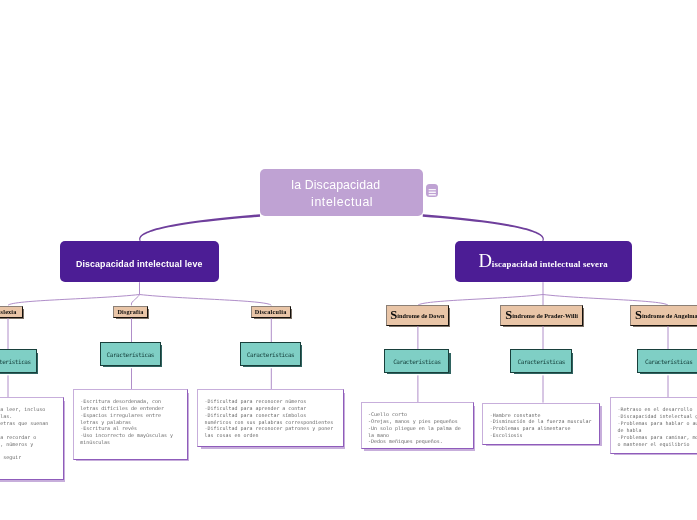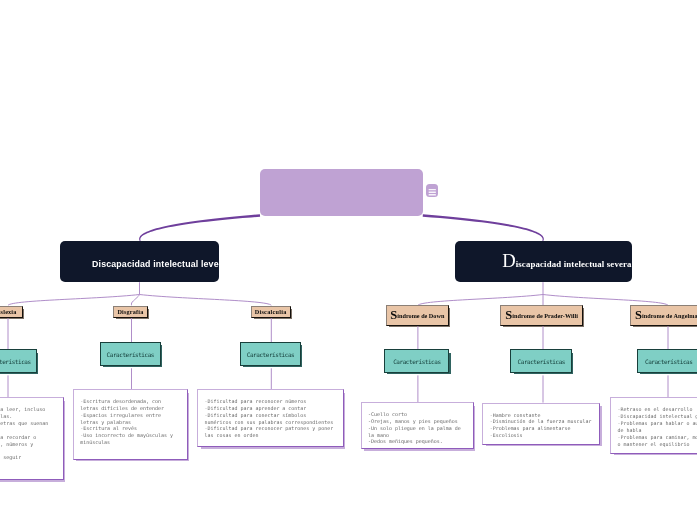--- a/index.html
+++ b/index.html
@@ -10,22 +10,22 @@
 
   
   .root{position:absolute;left:259.5px;top:169px;width:163.5px;height:46.5px;
         background:#bfa2d3;border-radius:5px;color:#ffffff;}
   .root .rl{position:absolute;left:0;width:163.5px;text-align:center;
         font-size:12.3px;line-height:12.3px;font-weight:400;white-space:nowrap;}
   .note-icon{position:absolute;left:425.5px;top:184px;width:12.5px;height:12.5px;
              border-radius:3.5px;background:#bfa2d3;}
 
   
-  .lvl1{position:absolute;background:#0f172a;border-radius:5px;color:#fff;
-        display:flex;align-items:center;justify-content:flex-end;text-align:center;
+  .lvl1{position:absolute;background:#4c1d95;border-radius:5px;color:#fff;
+        display:flex;align-items:center;justify-content:center;text-align:center;
         padding-top:5px;box-sizing:border-box;
         font-size:8.8px;font-weight:bold;letter-spacing:.15px;white-space:nowrap;}
   .lvl1 .cap{font-size:18.6px;font-weight:normal;letter-spacing:0;line-height:0;}
 
   
   .tan{position:absolute;background:#e9c5a7;
        border-top:1px solid #8b8077;border-left:1px solid #8b8077;
        border-right:1.2px solid #14100c;border-bottom:1.2px solid #14100c;
        font-family:"Liberation Serif",serif;font-size:6.2px;font-weight:bold;
        color:#0a0a0a;display:flex;align-items:center;justify-content:center;
@@ -80,20 +80,22 @@
         <path d="M 543.0 375.4 L 543.0 402.6"></path>
         <path d="M 668.0 375.4 L 668.0 397.3"></path>
       </g>
     <g id="links-main" fill="#6f3f9c" stroke="none">
         <path d="M 259.90 214.25 L 251.04 214.97 L 242.62 215.69 L 234.63 216.43 L 227.06 217.17 L 219.90 217.91 L 213.13 218.66 L 206.76 219.41 L 200.76 220.17 L 195.12 220.92 L 189.84 221.68 L 184.90 222.43 L 180.28 223.19 L 175.99 223.94 L 172.00 224.69 L 168.31 225.44 L 164.91 226.18 L 161.78 226.91 L 158.91 227.64 L 156.29 228.35 L 153.91 229.06 L 151.75 229.76 L 149.81 230.45 L 148.08 231.13 L 146.54 231.80 L 145.18 232.45 L 143.99 233.09 L 142.96 233.72 L 142.08 234.33 L 141.34 234.94 L 140.72 235.53 L 140.21 236.10 L 139.82 236.66 L 139.52 237.21 L 139.31 237.74 L 139.19 238.24 L 139.13 238.71 L 139.14 239.15 L 139.18 239.55 L 139.26 239.90 L 139.34 240.20 L 139.43 240.46 L 139.50 240.66 L 139.55 240.80 L 139.57 240.84 L 139.61 240.77 L 140.39 241.23 L 140.50 240.92 L 140.51 240.66 L 140.48 240.42 L 140.43 240.19 L 140.39 239.94 L 140.35 239.68 L 140.32 239.41 L 140.32 239.13 L 140.35 238.83 L 140.42 238.51 L 140.53 238.17 L 140.71 237.81 L 140.95 237.41 L 141.29 236.99 L 141.73 236.54 L 142.28 236.06 L 142.96 235.55 L 143.78 235.02 L 144.76 234.47 L 145.90 233.90 L 147.21 233.30 L 148.71 232.69 L 150.40 232.07 L 152.30 231.43 L 154.42 230.78 L 156.78 230.11 L 159.37 229.44 L 162.21 228.75 L 165.32 228.06 L 168.71 227.36 L 172.38 226.66 L 176.35 225.95 L 180.62 225.24 L 185.22 224.52 L 190.14 223.80 L 195.41 223.08 L 201.04 222.36 L 207.02 221.65 L 213.39 220.93 L 220.14 220.22 L 227.29 219.51 L 234.85 218.81 L 242.83 218.11 L 251.24 217.43 L 260.10 216.75 Z"></path>
         <path d="M 422.70 216.75 L 431.55 217.43 L 439.96 218.11 L 447.94 218.81 L 455.49 219.51 L 462.64 220.22 L 469.39 220.93 L 475.75 221.65 L 481.74 222.36 L 487.36 223.08 L 492.63 223.80 L 497.56 224.52 L 502.15 225.24 L 506.43 225.95 L 510.40 226.66 L 514.08 227.36 L 517.47 228.06 L 520.58 228.75 L 523.43 229.44 L 526.03 230.11 L 528.39 230.78 L 530.51 231.43 L 532.42 232.07 L 534.12 232.69 L 535.63 233.30 L 536.95 233.90 L 538.09 234.47 L 539.08 235.02 L 539.91 235.56 L 540.60 236.06 L 541.16 236.55 L 541.60 237.00 L 541.95 237.42 L 542.21 237.82 L 542.39 238.18 L 542.51 238.52 L 542.58 238.84 L 542.62 239.14 L 542.62 239.43 L 542.61 239.70 L 542.57 239.96 L 542.53 240.20 L 542.50 240.44 L 542.48 240.68 L 542.49 240.95 L 542.63 241.25 L 543.37 240.75 L 543.42 240.82 L 543.44 240.78 L 543.48 240.65 L 543.55 240.45 L 543.62 240.19 L 543.70 239.88 L 543.77 239.53 L 543.80 239.14 L 543.80 238.70 L 543.73 238.23 L 543.60 237.73 L 543.38 237.20 L 543.08 236.66 L 542.67 236.10 L 542.16 235.52 L 541.53 234.93 L 540.78 234.33 L 539.89 233.72 L 538.85 233.09 L 537.66 232.45 L 536.29 231.80 L 534.75 231.13 L 533.01 230.45 L 531.06 229.76 L 528.90 229.06 L 526.52 228.35 L 523.89 227.64 L 521.02 226.91 L 517.88 226.18 L 514.47 225.44 L 510.78 224.69 L 506.79 223.94 L 502.49 223.19 L 497.88 222.43 L 492.94 221.68 L 487.65 220.92 L 482.02 220.17 L 476.02 219.41 L 469.64 218.66 L 462.88 217.91 L 455.72 217.17 L 448.16 216.43 L 440.17 215.69 L 431.75 214.97 L 422.90 214.25 Z"></path>
       </g>
   </svg>
 
   <div class="root">
+      <div class="rl" style="top: 9.5px; margin-left: -5.5px; letter-spacing: 0.13px;">la Discapacidad</div>
+      <div class="rl" style="top: 26.5px; margin-left: 0.9px; letter-spacing: 0.62px;">intelectual</div>
     </div>
 
   <div class="note-icon">
     <svg width="12.5" height="12.5" viewBox="0 0 12.5 12.5">
         <g fill="#f7f3fa">
       <rect x="2.6" y="3" width="7.3" height="1.35" rx="0.3"></rect>
       <rect x="2.6" y="5.55" width="7.3" height="1.35" rx="0.3"></rect>
       <rect x="2.6" y="8.1" width="7.3" height="1.35" rx="0.3"></rect>
     </g>
       </svg>

